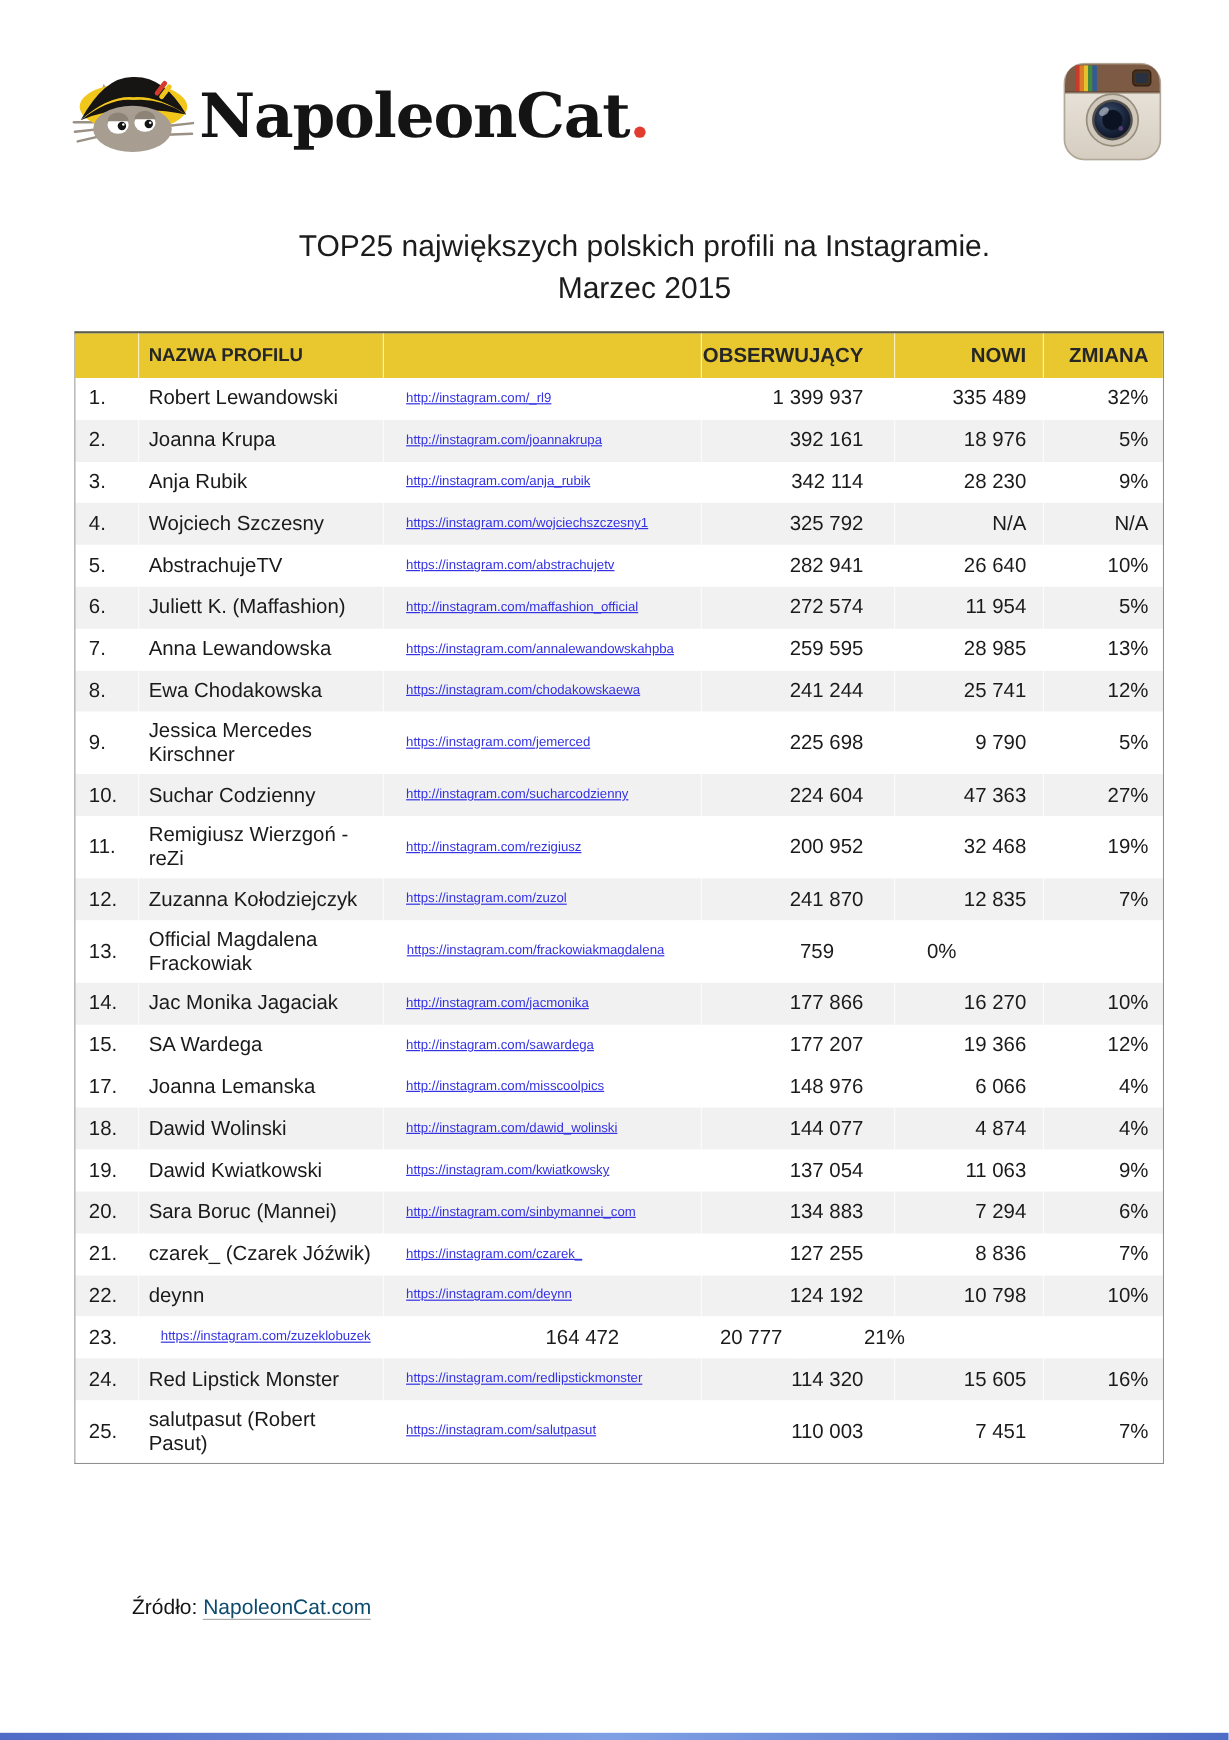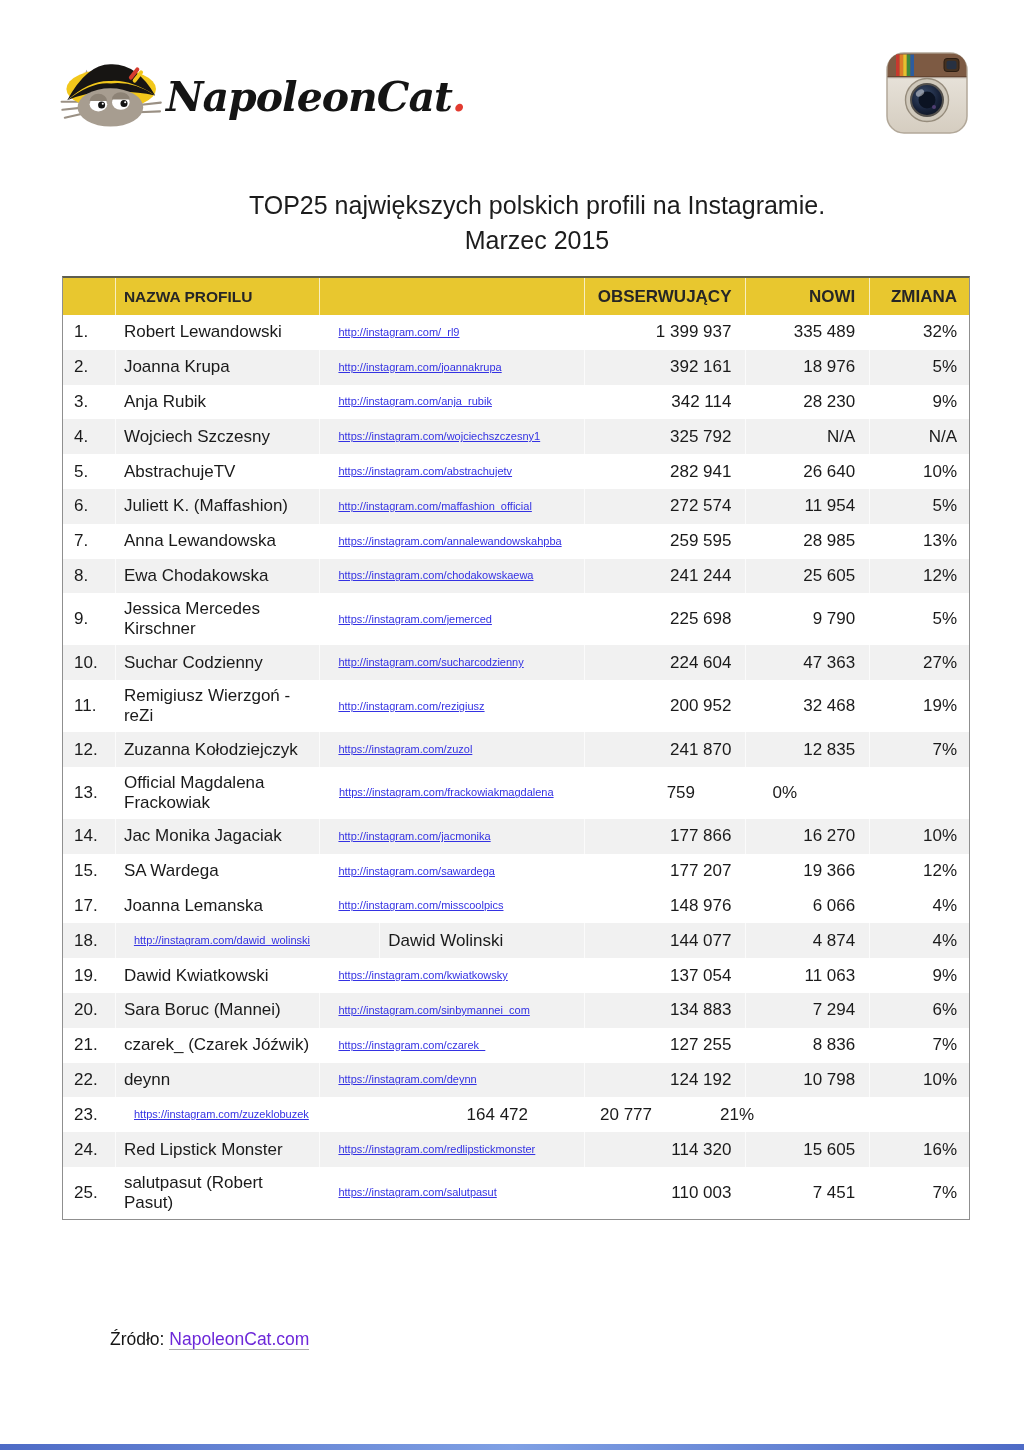--- a/index.html
+++ b/index.html
@@ -2,22 +2,22 @@
 <html><head>
 <meta charset="utf-8">
 <style>
   html,body{margin:0;padding:0;background:#fff;}
   body{font-family:"Liberation Sans", sans-serif; color:#1a1a1a;}
   .page{position:relative;width:1024px;height:1450px;background:#fff;overflow:hidden;}
 
   
   .logo{position:absolute;left:60px;top:55px;display:flex;align-items:center;}
   .logo-cat{width:104px;height:80px;}
-  .logo-word{font-family:"DejaVu Serif", serif;font-size:41px;font-weight:600;
-             letter-spacing:-1px;color:#141414;margin-left:2px;margin-top:4px;font-style:italic;}
+  .logo-word{font-family:"DejaVu Serif", serif;font-size:51px;font-weight:600;
+             letter-spacing:-1px;color:#141414;margin-left:2px;margin-top:4px;}
   .logo-dot{color:#e23b30;}
   .insta{position:absolute;left:886px;top:52px;width:82px;height:82px;}
 
   
   .title{position:absolute;top:188px;left:25px;width:1024px;text-align:center;
          font-size:25px;line-height:35px;font-weight:500;color:#1c1c1c;}
 
   
   .table{position:absolute;left:62px;top:276px;width:908px;
          border:1px solid #8f8f8f;border-top:2px solid #5e5e50;box-sizing:border-box;}
@@ -25,31 +25,31 @@
          font-weight:700;font-size:15.5px;color:#262626;}
   .trow{display:flex;min-height:34.8px;align-items:center;background:#ffffff;
         padding:0;box-sizing:border-box;}
   .trow.alt{background:#f1f1f1;}
   .cell{box-sizing:border-box;align-self:stretch;display:flex;align-items:center;
         border-right:1.5px solid rgba(255,255,255,0.7);padding-top:6px;padding-bottom:6px;}
   .cell:last-child{border-right:none;}
   .c-rank{width:53px;padding-left:11px;font-size:17px;}
   .c-name{width:205px;padding-left:8px;padding-right:7px;font-size:17px;line-height:20px;}
   .c-url{width:265px;padding-left:18px;padding-right:6px;}
-  .c-followers{width:162px;justify-content:flex-end;padding-right:14px;font-size:17px;}
+  .c-followers{width:162px;justify-content:flex-end;padding-right:26px;font-size:17px;}
   .c-new{width:124px;justify-content:flex-end;padding-right:14px;font-size:17px;}
   .c-change{width:99px;justify-content:flex-end;padding-right:12px;font-size:17px;}
   .thead .c-name{font-size:15.5px;}
   .url-link{font-size:11px;color:#3432e3;text-decoration:underline;word-break:break-all;
             line-height:13px;cursor:pointer;}
   .num{white-space:nowrap;}
 
   
   .source{position:absolute;left:110px;top:1329px;font-size:17.5px;color:#141414;}
-  .source a{color:#6d28d9;text-decoration:none;border-bottom:1.5px solid #ababab;cursor:pointer;}
+  .source a{color:#0c4a6e;text-decoration:none;border-bottom:1.5px solid #ababab;cursor:pointer;}
 
   .bottom-bar{position:absolute;left:0;bottom:0;width:1024px;height:6px;
               background:linear-gradient(90deg,#4e6bc6 0%,#7fa0e4 50%,#4e6bc6 100%);}
 </style>
 </head>
 <body>
 
 <div class="page">
 
   <div class="logo">
@@ -210,21 +210,21 @@
           <div class="cell c-new num">28 985</div>
           <div class="cell c-change num">13%</div>
         </div>
         <div class="trow alt">
           <div class="cell c-rank">8.</div>
           <div class="cell c-name">Ewa Chodakowska</div>
           <div class="cell c-url">
             <a class="url-link">https://instagram.com/chodakowskaewa</a>
           </div>
           <div class="cell c-followers num">241 244</div>
-          <div class="cell c-new num">25 605</div>
+          <div class="cell c-new num">25 741</div>
           <div class="cell c-change num">12%</div>
         </div>
         <div class="trow">
           <div class="cell c-rank">9.</div>
           <div class="cell c-name">Jessica Mercedes Kirschner</div>
           <div class="cell c-url">
             <a class="url-link">https://instagram.com/jemerced</a>
           </div>
           <div class="cell c-followers num">225 698</div>
           <div class="cell c-new num">9 790</div>
@@ -294,24 +294,24 @@
           <div class="cell c-name">Joanna Lemanska</div>
           <div class="cell c-url">
             <a class="url-link">http://instagram.com/misscoolpics</a>
           </div>
           <div class="cell c-followers num">148 976</div>
           <div class="cell c-new num">6 066</div>
           <div class="cell c-change num">4%</div>
         </div>
         <div class="trow alt">
           <div class="cell c-rank">18.</div>
+          <div class="cell c-name">Dawid Wolinski</div>
           <div class="cell c-url">
             <a class="url-link">http://instagram.com/dawid_wolinski</a>
           </div>
-          <div class="cell c-name">Dawid Wolinski</div>
           <div class="cell c-followers num">144 077</div>
           <div class="cell c-new num">4 874</div>
           <div class="cell c-change num">4%</div>
         </div>
         <div class="trow">
           <div class="cell c-rank">19.</div>
           <div class="cell c-name">Dawid Kwiatkowski</div>
           <div class="cell c-url">
             <a class="url-link">https://instagram.com/kwiatkowsky</a>
           </div>

